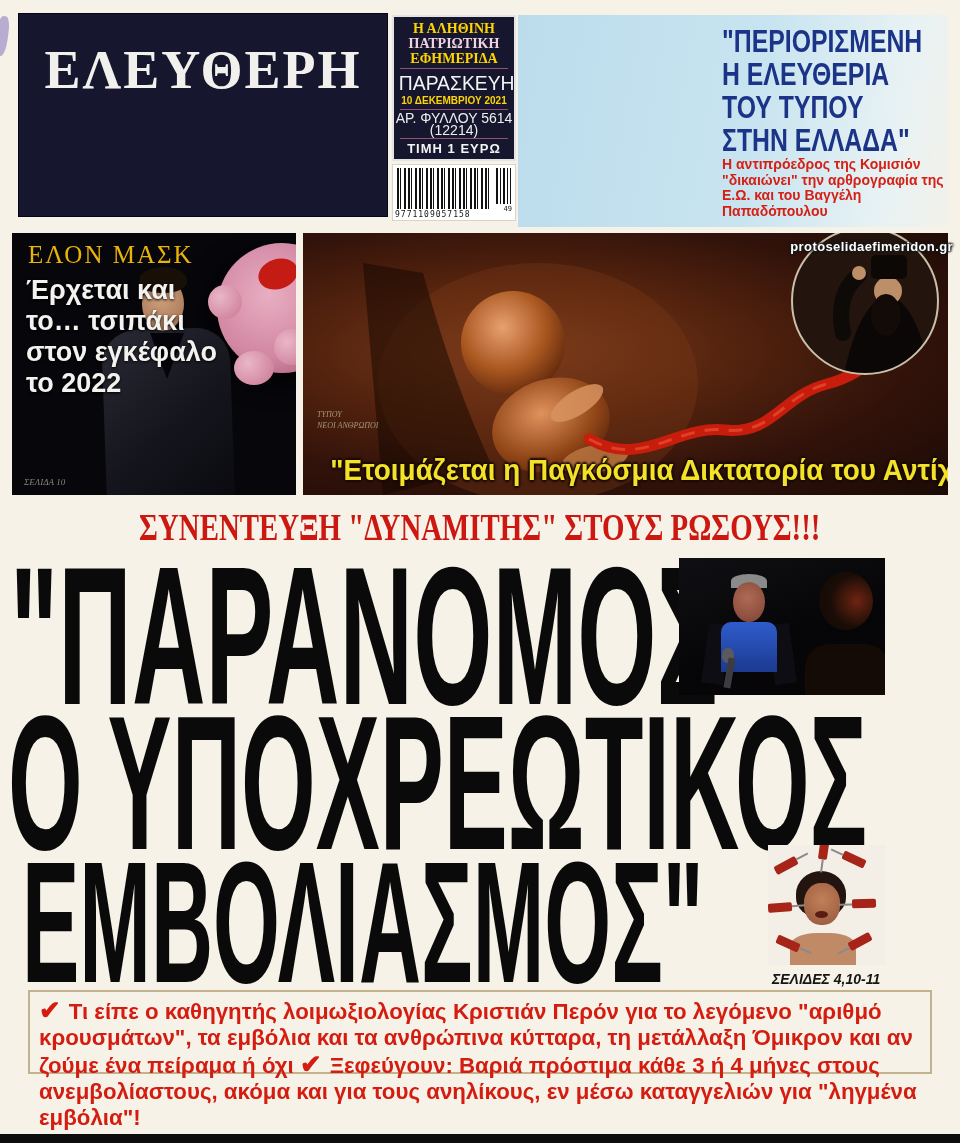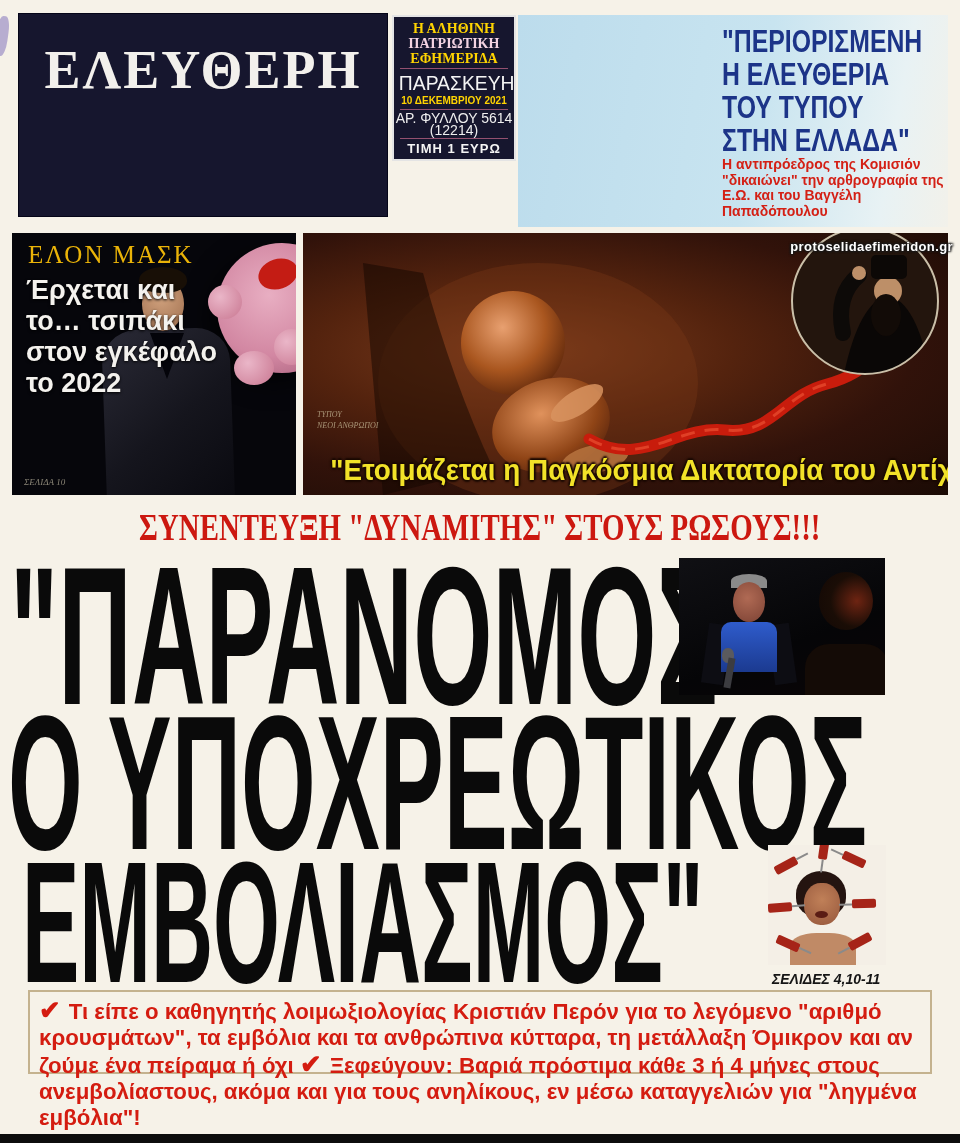--- a/index.html
+++ b/index.html
@@ -120,20 +120,26 @@
     <div class="tag yellow">ΕΦΗΜΕΡΙΔΑ</div>
     <div class="sep"></div>
     <div class="day">ΠΑΡΑΣΚΕΥΗ</div>
     <div class="date yellow">10 ΔΕΚΕΜΒΡΙΟΥ 2021</div>
     <div class="sep"></div>
     <div class="issue">ΑΡ. ΦΥΛΛΟΥ 5614 (12214)</div>
     <div class="sep"></div>
     <div class="price">ΤΙΜΗ 1 ΕΥΡΩ</div>
   </div>
 
+  <div class="abs" id="barcode">
+    <div class="bars"></div>
+    <div class="bars2"></div>
+    <div class="digits">9771109057158</div>
+    <div class="addon">49</div>
+  </div>
 
   <div class="abs" id="tr-block">
     <div class="tr-hl">
       <div>"ΠΕΡΙΟΡΙΣΜΕΝΗ</div>
       <div>Η ΕΛΕΥΘΕΡΙΑ</div>
       <div>ΤΟΥ ΤΥΠΟΥ</div>
       <div>ΣΤΗΝ ΕΛΛΑΔΑ"</div>
     </div>
     <div id="tr-sub">Η αντιπρόεδρος της Κομισιόν "δικαιώνει" την αρθρογραφία της Ε.Ω. και του Βαγγέλη Παπαδόπουλου</div>
   </div>

